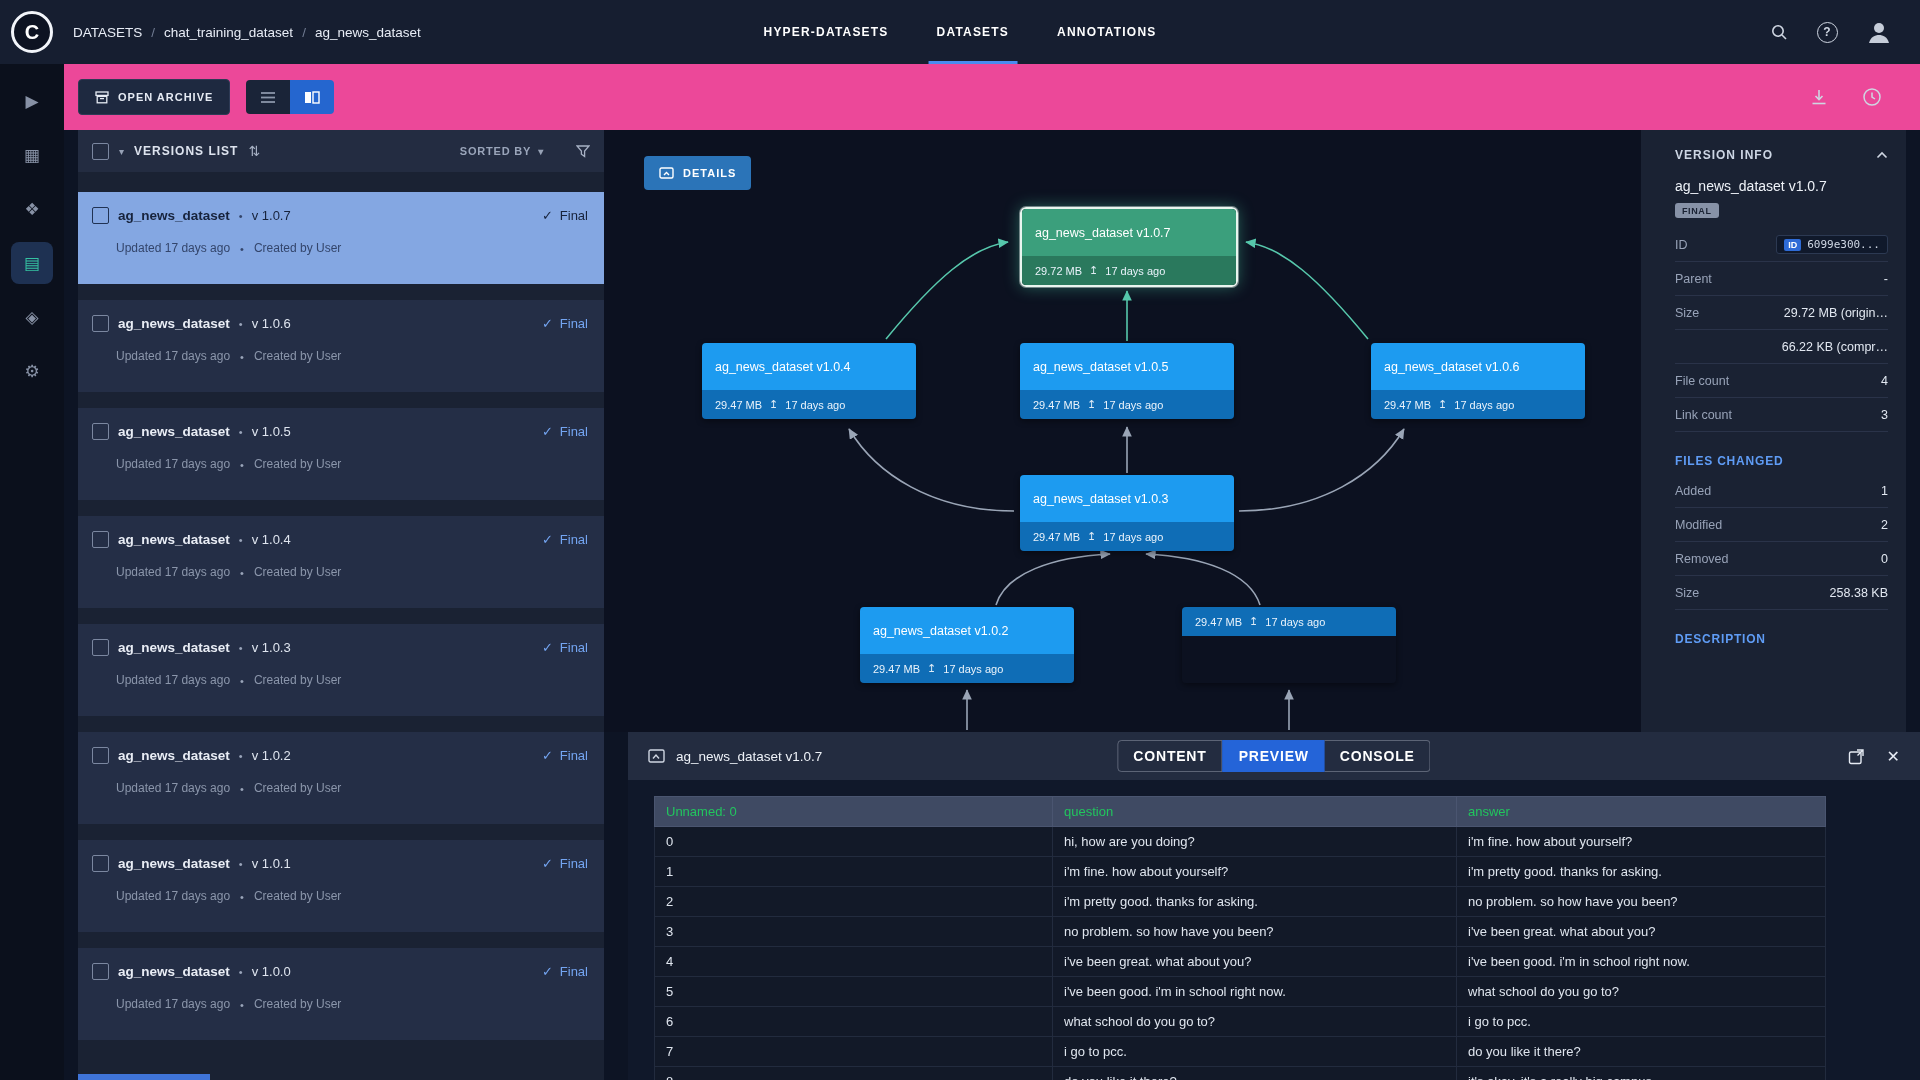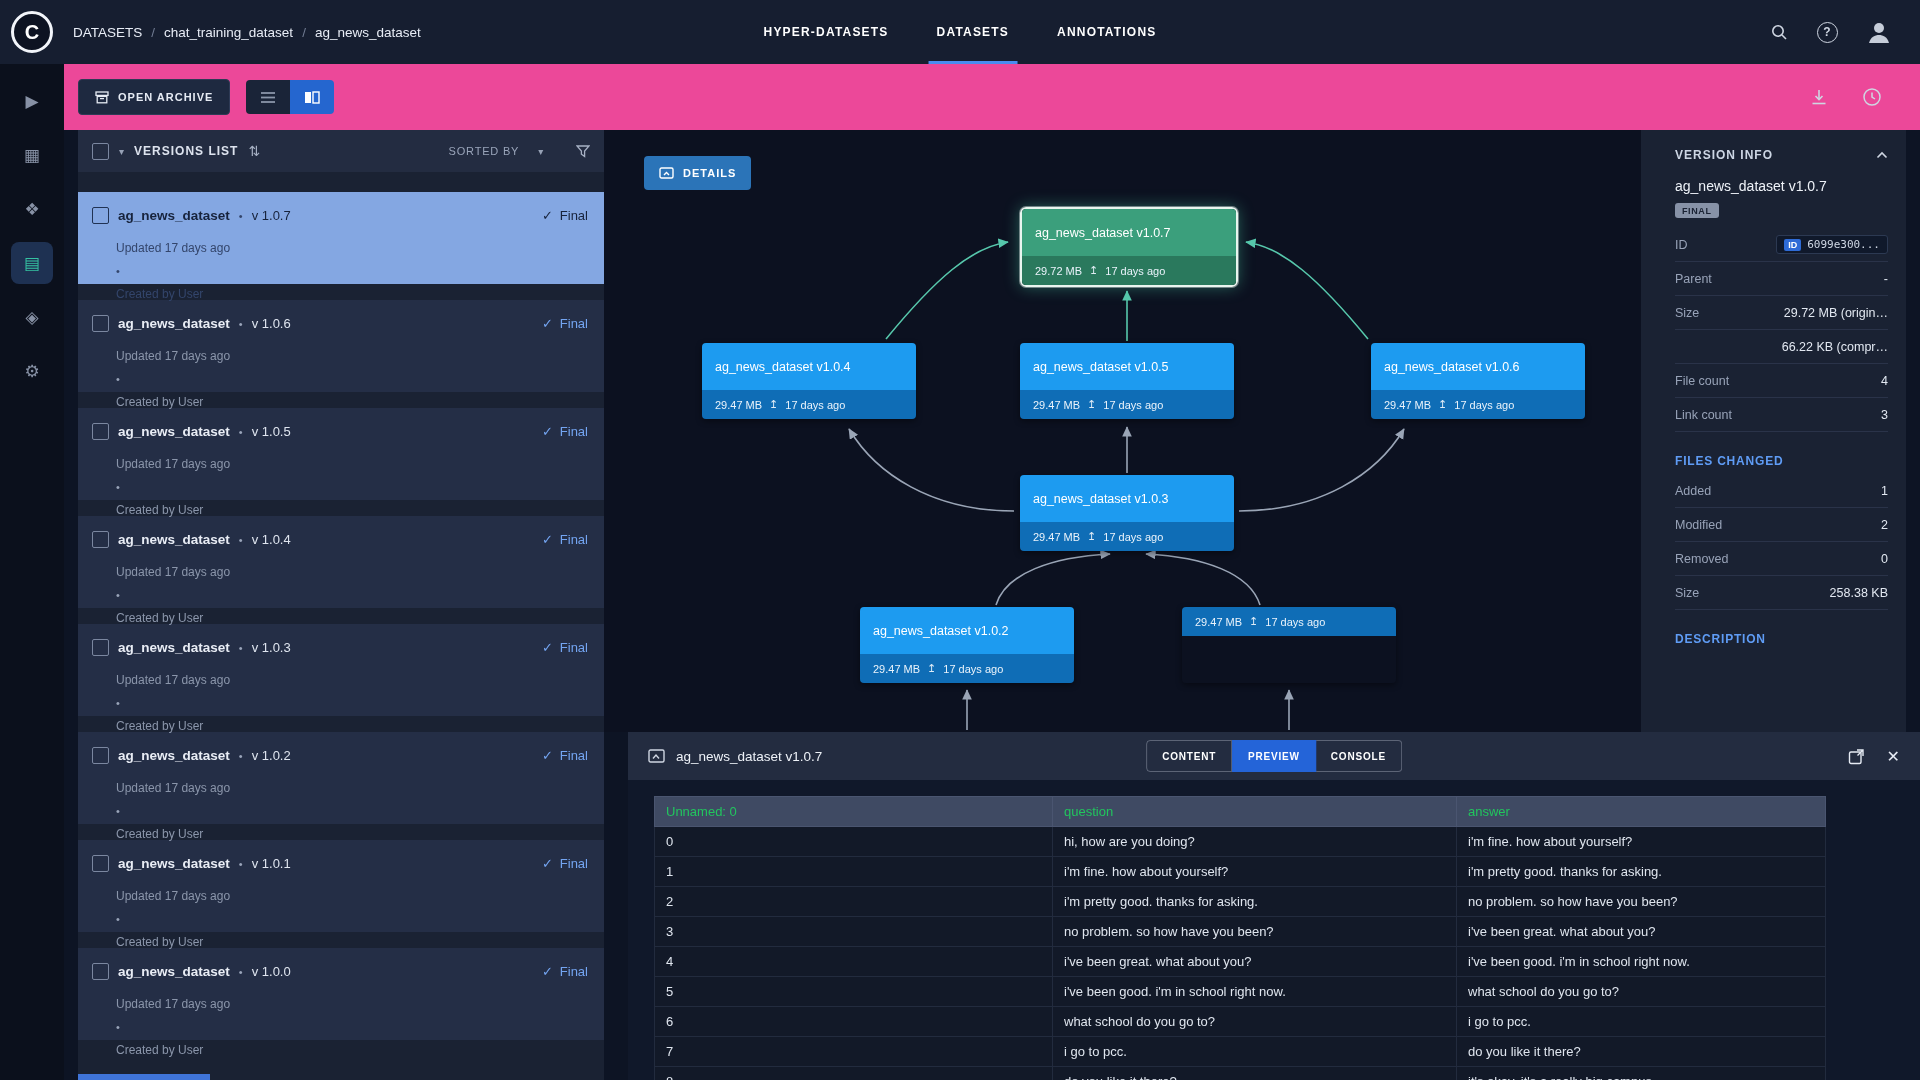--- a/index.html
+++ b/index.html
@@ -41,31 +41,31 @@
   .view-btn:last-child{border-radius:0 4px 4px 0;}
   .view-btn.active{background:#2566cf;}
   .tool-right{margin-left:auto;display:flex;gap:34px;align-items:center;padding-right:38px;}
 
   
   .vpanel{position:absolute;left:78px;top:130px;width:526px;bottom:0;background:#1a2233;overflow:hidden;}
   .vheader{height:42px;background:#232c41;display:flex;align-items:center;padding:0 14px;gap:10px;box-sizing:border-box;}
   .vtitle{font-size:12px;font-weight:bold;letter-spacing:1px;color:#dde3ee;}
   .caret{color:#97a2b6;font-size:10px;cursor:pointer;}
   .sortglyph{color:#a7b1c4;font-size:14px;cursor:pointer;}
-  .sortedby{margin-left:auto;display:flex;align-items:center;gap:19px;color:#9aa5ba;font-size:11px;font-weight:normal;letter-spacing:.8px;cursor:pointer;}
+  .sortedby{margin-left:auto;display:flex;align-items:center;gap:7px;color:#9aa5ba;font-size:11px;font-weight:bold;letter-spacing:.8px;cursor:pointer;}
   .funnel{margin-left:22px;cursor:pointer;}
   .vlist{padding:20px 0 0 0;}
   .vcard{height:92px;margin-bottom:16px;background:#242e46;padding:15px 16px 0 14px;box-sizing:border-box;cursor:pointer;}
   .vrow1{display:flex;align-items:center;gap:9px;}
   .cb{width:15px;height:15px;border:1.6px solid #7b87a0;border-radius:2px;flex:0 0 auto;cursor:pointer;}
   .vname{font-weight:bold;color:#e9edf5;font-size:13.5px;}
   .bullet{color:#9aa5ba;font-size:11px;}
   .vver{color:#dfe5ef;font-size:13px;}
   .vstatus{margin-left:auto;color:#74a5f2;font-size:13px;display:flex;gap:7px;align-items:center;}
-  .vrow2{margin:17px 0 0 24px;color:#8b96ab;font-size:12px;display:flex;align-items:flex-start;gap:10px;flex-direction:column;}
+  .vrow2{margin:17px 0 0 24px;color:#8b96ab;font-size:12px;display:flex;align-items:flex-end;gap:10px;}
   .vcard.sel{background:#84a7e2;}
   .vcard.sel .vname,.vcard.sel .vver,.vcard.sel .vstatus{color:#17233c;}
   .vcard.sel .bullet{color:#33456b;}
   .vcard.sel .vrow2{color:#33456b;}
   .vcard.sel .cb{border-color:#203253;}
   .hscroll{position:absolute;left:78px;bottom:0;width:132px;height:6px;background:#3f74d8;z-index:25;}
 
   
   .graph{position:absolute;left:604px;top:130px;width:1089px;height:602px;background:#0c1120;}
   .edges{position:absolute;left:0;top:0;}
@@ -94,21 +94,21 @@
   .idpill{display:flex;align-items:center;gap:6px;background:#10192b;border:1px solid #2c3952;border-radius:3px;padding:2px 7px;cursor:pointer;}
   .idtag{background:#2e6bd6;color:#fff;font-size:9px;font-weight:bold;border-radius:2px;padding:1px 4px;}
   .idval{font-size:11px;color:#cfd7e4;font-family:"DejaVu Sans Mono",monospace;}
   .isect{margin-top:22px;margin-bottom:6px;font-size:12px;font-weight:bold;letter-spacing:.8px;color:#5f9cf5;}
 
   
   .bpanel{position:absolute;left:628px;right:0;top:732px;bottom:0;background:#10182a;z-index:10;}
   .bphead{height:48px;background:#232c40;display:flex;align-items:center;padding:0 20px;box-sizing:border-box;position:relative;}
   .bptitle{margin-left:11px;font-size:13.5px;color:#eef2f8;}
   .bptabs{position:absolute;left:50%;transform:translateX(-50%);display:flex;}
-  .bptab{height:30px;display:flex;align-items:center;padding:0 15px;font-size:10px;font-weight:bold;letter-spacing:.8px;
+  .bptab{height:30px;display:flex;align-items:center;padding:0 15px;font-size:14px;font-weight:bold;letter-spacing:.8px;
          color:#fff;background:transparent;border:1px solid #cfd6e455;cursor:pointer;}
   .bptab:first-child{border-radius:4px 0 0 4px;}
   .bptab:last-child{border-radius:0 4px 4px 0;border-left:none;}
   .bptab.active{background:#2464d8;border-color:#2464d8;}
   .bp-icons{margin-left:auto;display:flex;gap:22px;align-items:center;}
   .closex{color:#e6ebf4;font-size:16px;cursor:pointer;}
   .ptable{border-collapse:collapse;margin:16px 26px 0 26px;width:calc(100% - 120px);table-layout:fixed;}
   .ptable th{background:#3f4a63;color:#22c55e;font-weight:normal;text-align:left;padding:7px 11px;font-size:13px;border:1px solid #4a5570;}
   .ptable td{background:#121928;color:#dfe5ee;padding:7px 11px;font-size:13px;border:1px solid #222b3e;
              white-space:nowrap;overflow:hidden;}

